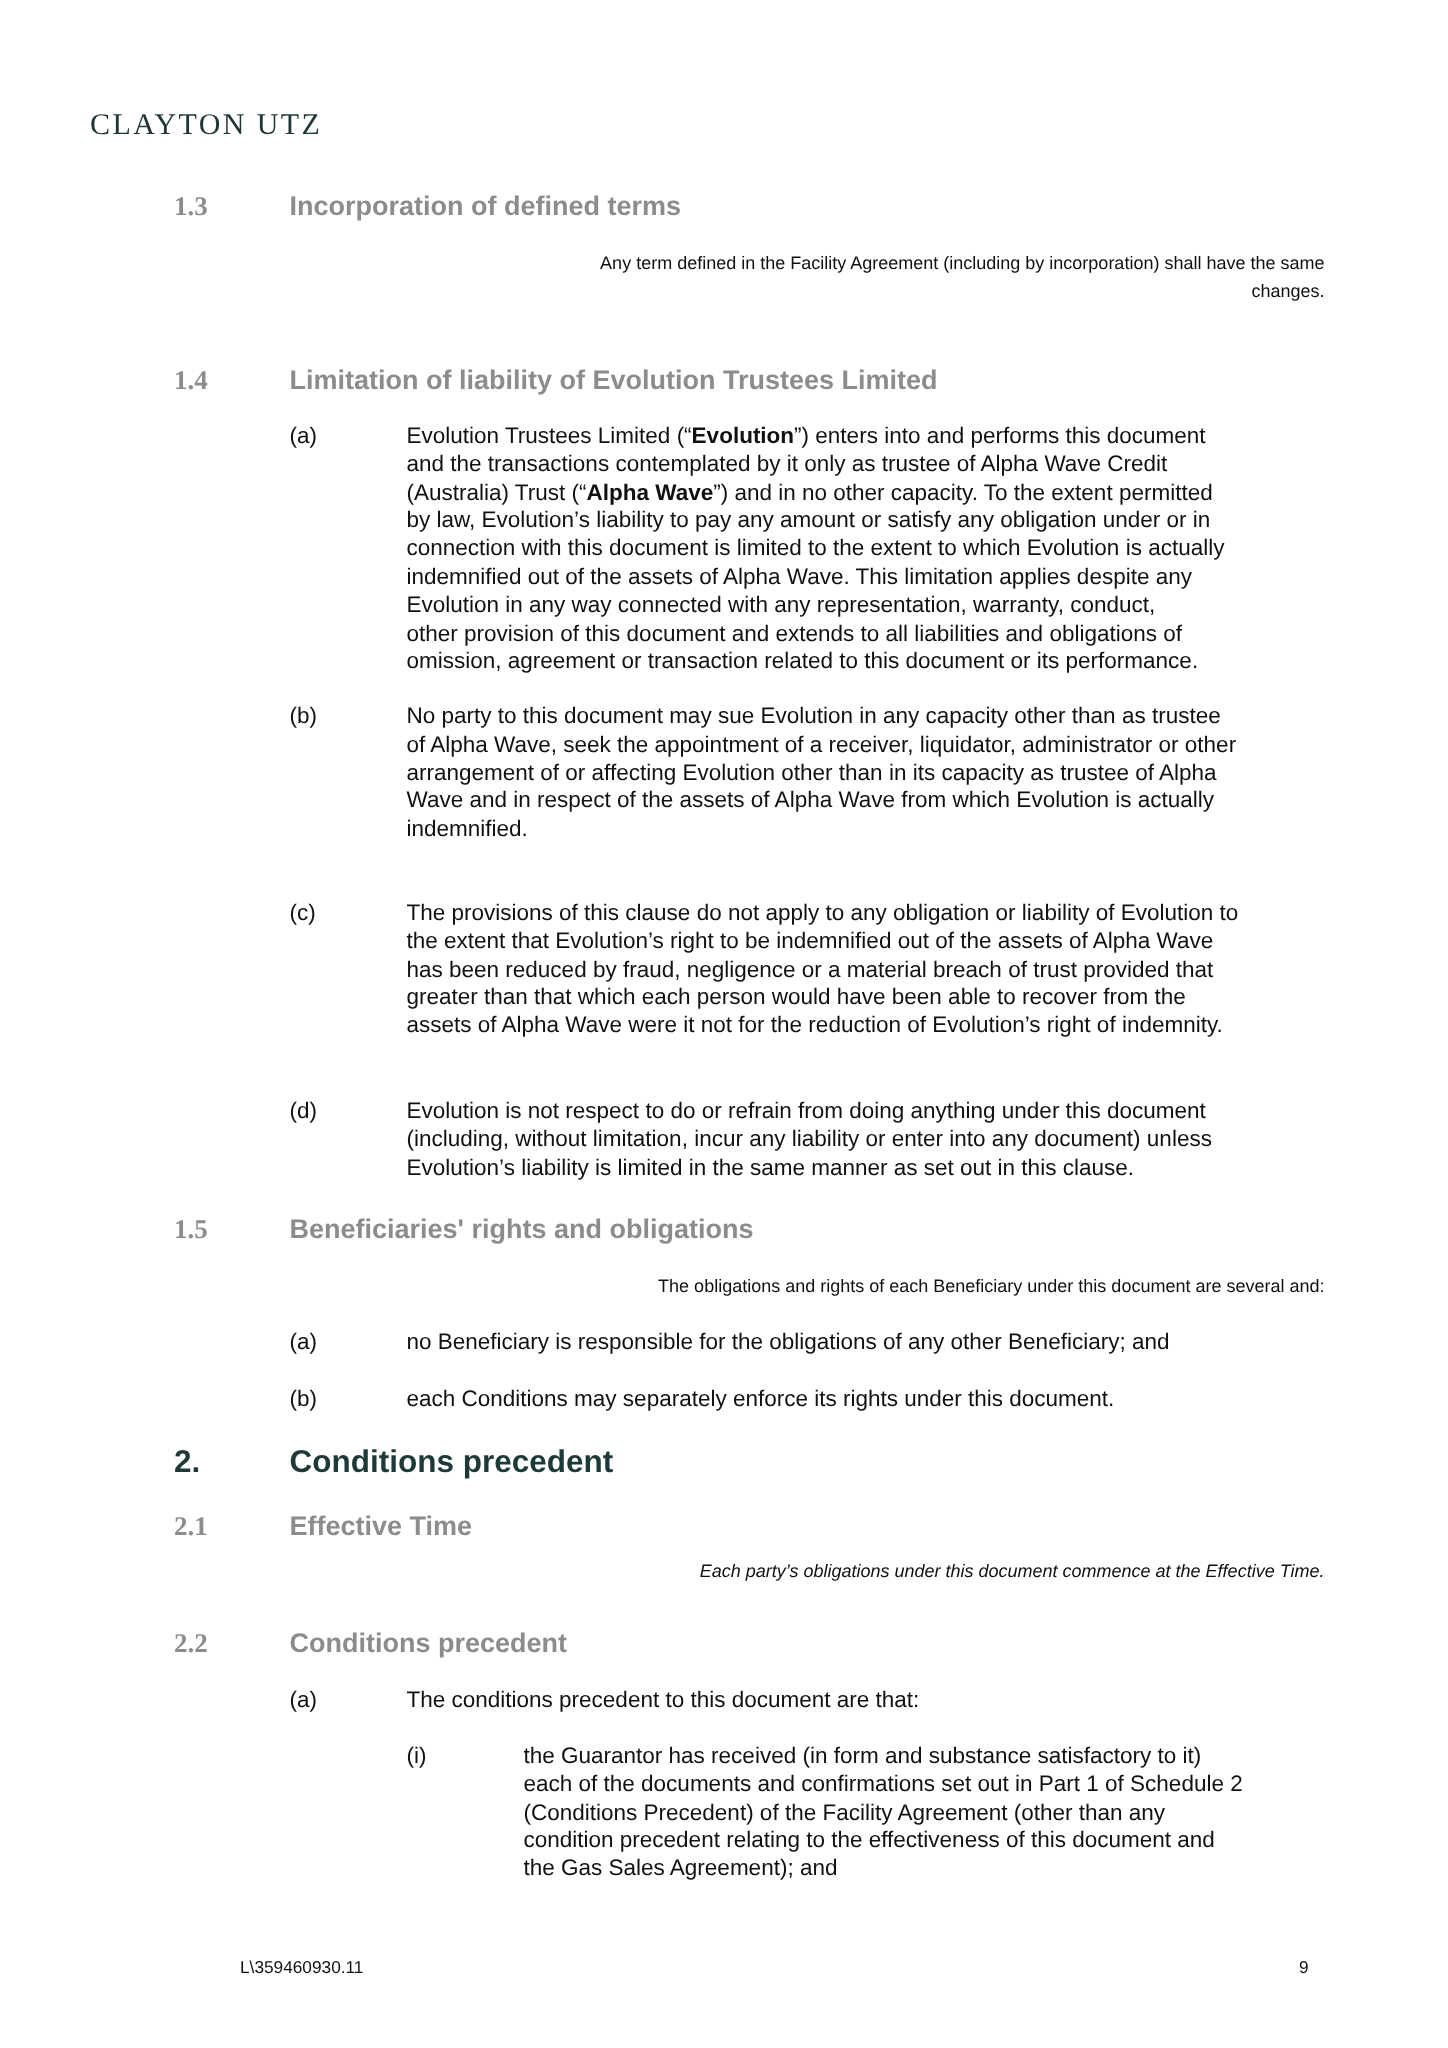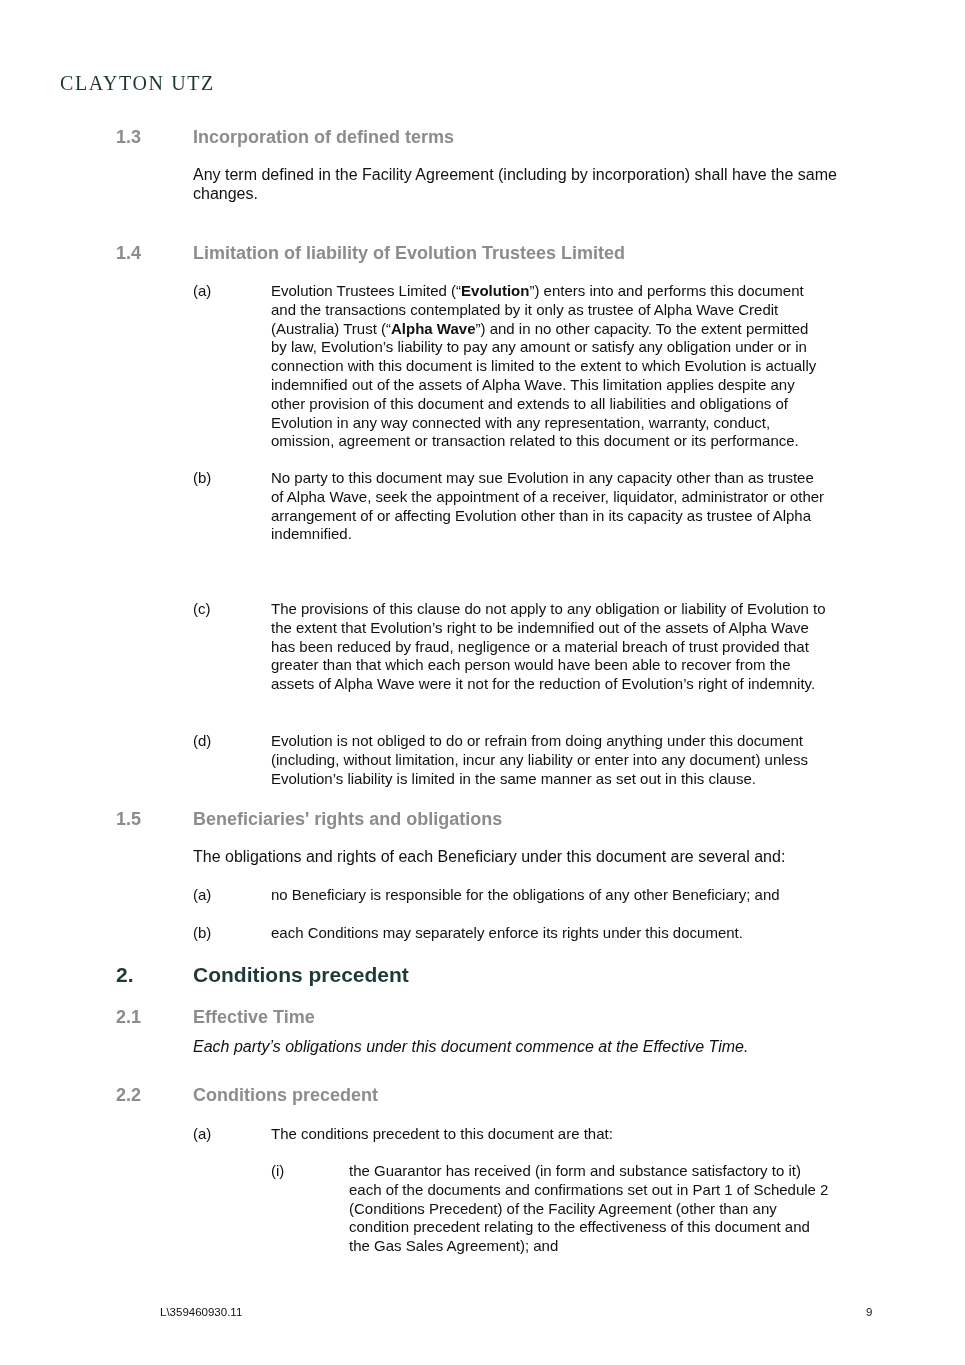--- a/index.html
+++ b/index.html
@@ -10,29 +10,29 @@
   .logo {
     position: absolute; left: 60px; top: 56px;
     font-family: "Liberation Serif", serif; font-size: 20px; letter-spacing: 1.6px;
     color: #1f3636;
     margin-top: 16px;
   }
   .content { position: absolute; left: 0; top: 0; width: 965px; }
   .h2 {
     position: absolute; left: 116px; font-weight: bold; font-size: 18px; color: #8c8c8c;
   }
-  .h2 .num { position: absolute; left: 0; }
+  .h2 .num { position: absolute; left: 0; font-family: Liberation Serif, serif; }
   .h2 .title { position: absolute; left: 77px; white-space: nowrap; }
   .h1 {
     position: absolute; left: 116px; font-weight: bold; font-size: 21px; color: #1e3a38;
   }
   .h1 .num { position: absolute; left: 0; }
   .h1 .title { position: absolute; left: 77px; white-space: nowrap; }
   .para {
-    position: absolute; left: 193px; width: 690px; font-size: 16px; line-height: 18.8px;
+    position: absolute; left: 193px; width: 690px; font-size: 12px; line-height: 18.8px; text-align: right;
   }
   .item { position: absolute; font-size: 15px; line-height: 18.8px; }
   .item .lbl { position: absolute; left: 0; top: 0; }
   .item .txt { position: absolute; left: 78px; top: 0; width: 610px; }
   .lvl1 { left: 193px; width: 690px; }
   .lvl2 { left: 271px; width: 612px; }
   .lvl2 .txt { width: 530px; }
   .line { display: block; white-space: nowrap; }
   b { font-weight: bold; margin-top: 20px; }
   .footer { position: absolute; top: 1306px; font-size: 11.5px; color: #111; }
@@ -62,51 +62,52 @@
 
   <div class="item lvl1" style="top:282px;">
     <span class="lbl">(a)</span>
     <div class="txt">
       <span class="line"><span>Evolution Trustees Limited (“</span><b>Evolution</b><span>”) enters into and performs this document</span></span>
       <span class="line">and the transactions contemplated by it only as trustee of Alpha Wave Credit</span>
       <span class="line"><span>(Australia) Trust (“</span><b>Alpha Wave</b><span>”) and in no other capacity. To the extent permitted</span></span>
       <span class="line">by law, Evolution’s liability to pay any amount or satisfy any obligation under or in</span>
       <span class="line">connection with this document is limited to the extent to which Evolution is actually</span>
       <span class="line">indemnified out of the assets of Alpha Wave.  This limitation applies despite any</span>
+      <span class="line">Evolution in any way connected with any representation, warranty, conduct,</span>
       <span class="line">other provision of this document and extends to all liabilities and obligations of</span>
-      <span class="line">Evolution in any way connected with any representation, warranty, conduct,</span>
       <span class="line">omission, agreement or transaction related to this document or its performance.</span>
     </div>
   </div>
 
   <div class="item lvl1" style="top:469px;">
     <span class="lbl">(b)</span>
     <div class="txt">
       <span class="line">No party to this document may sue Evolution in any capacity other than as trustee</span>
       <span class="line">of Alpha Wave, seek the appointment of a receiver, liquidator, administrator or other</span>
       <span class="line">arrangement of or affecting Evolution other than in its capacity as trustee of Alpha</span>
+      <span class="line">Wave and in respect of the assets of Alpha Wave from which Evolution is actually</span>
       <span class="line">indemnified.</span>
     </div>
   </div>
 
   <div class="item lvl1" style="top:600px;">
     <span class="lbl">(c)</span>
     <div class="txt">
       <span class="line">The provisions of this clause do not apply to any obligation or liability of Evolution to</span>
       <span class="line">the extent that Evolution’s right to be indemnified out of the assets of Alpha Wave</span>
       <span class="line">has been reduced by fraud, negligence or a material breach of trust provided that</span>
       <span class="line">greater than that which each person would have been able to recover from the</span>
       <span class="line">assets of Alpha Wave were it not for the reduction of Evolution’s right of indemnity.</span>
     </div>
   </div>
 
   <div class="item lvl1" style="top:732px;">
     <span class="lbl">(d)</span>
     <div class="txt">
-      <span class="line">Evolution is not obliged to do or refrain from doing anything under this document</span>
+      <span class="line">Evolution is not respect to do or refrain from doing anything under this document</span>
       <span class="line">(including, without limitation, incur any liability or enter into any document) unless</span>
       <span class="line">Evolution’s liability is limited in the same manner as set out in this clause.</span>
     </div>
   </div>
 
   <div class="h2" style="top:809px;">
     <span class="num">1.5</span>
     <span class="title">Beneficiaries' rights and obligations</span>
   </div>
   <div class="para" style="top:848px;">The obligations and rights of each Beneficiary under this document are several and:</div>

